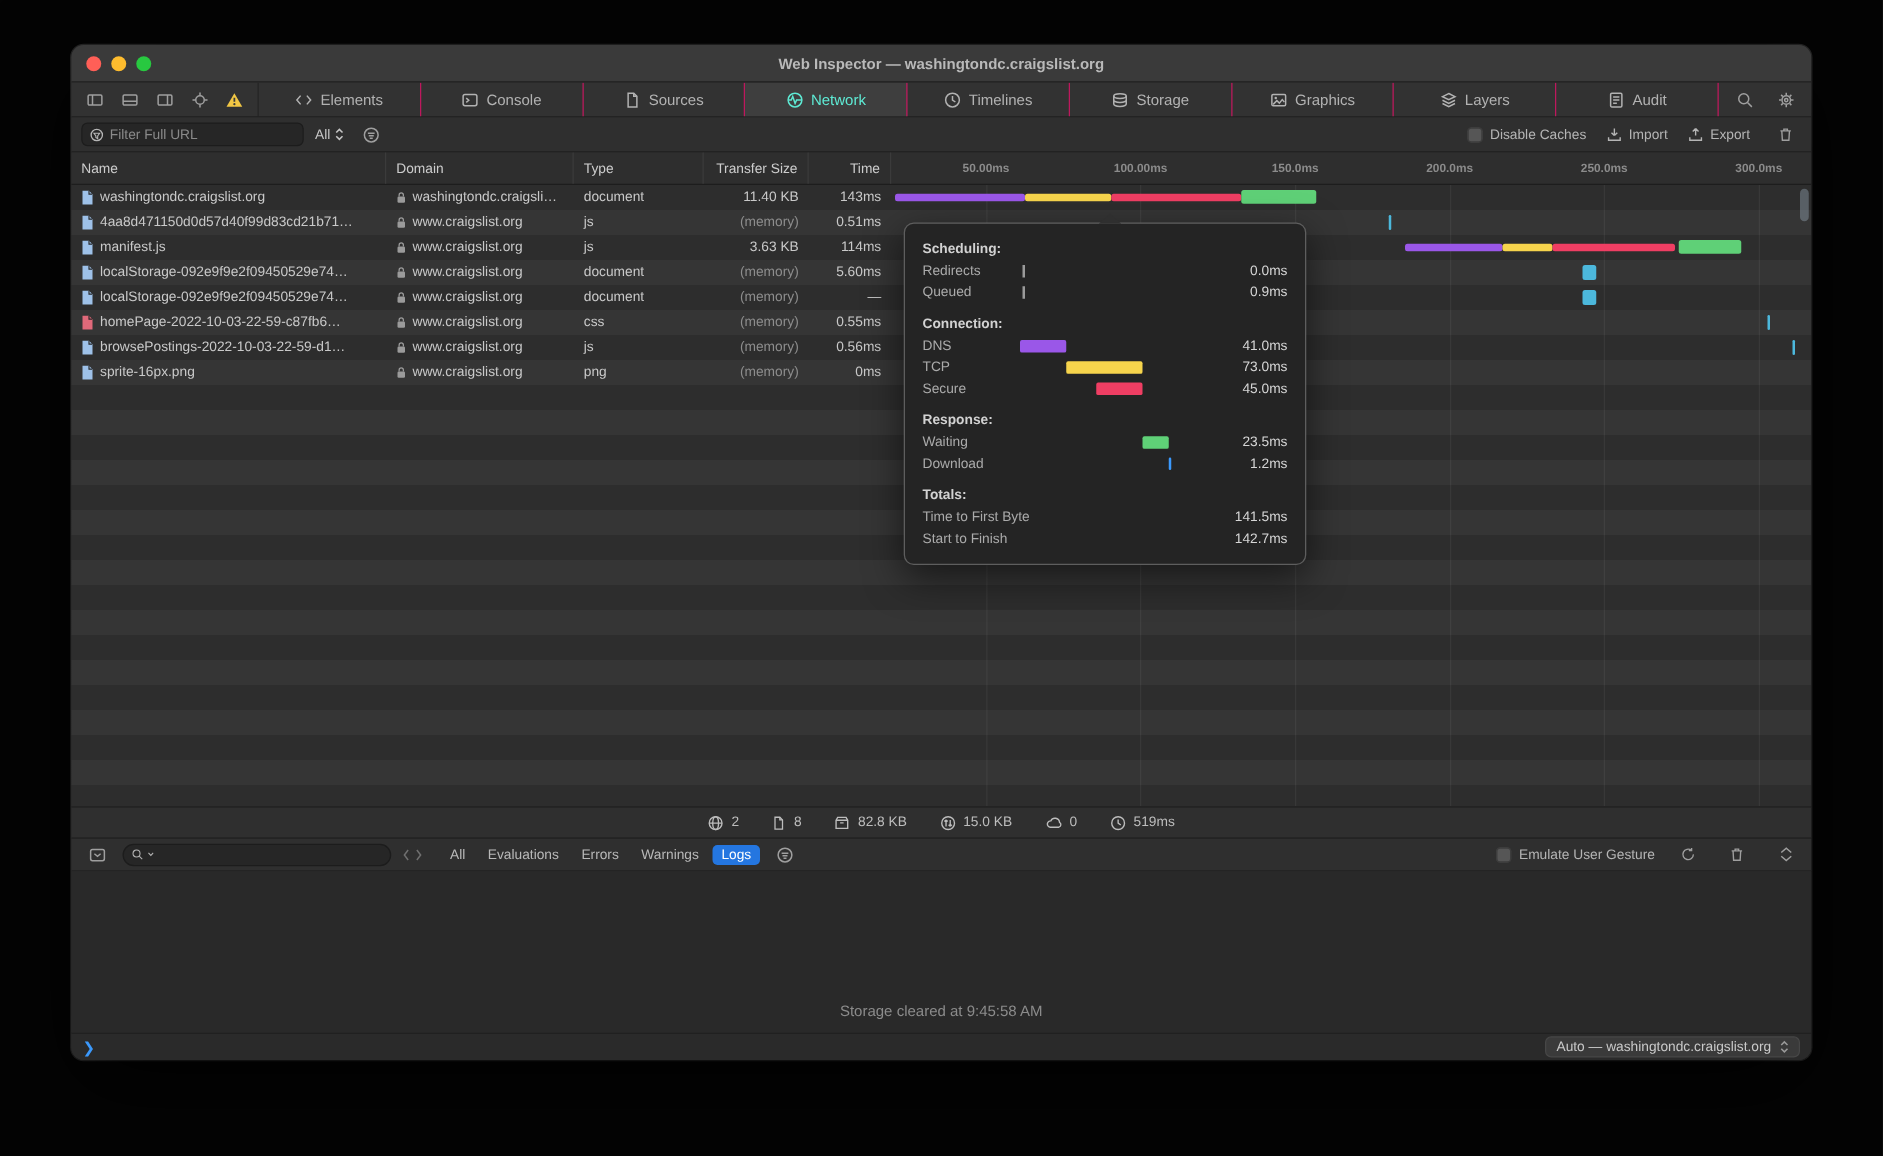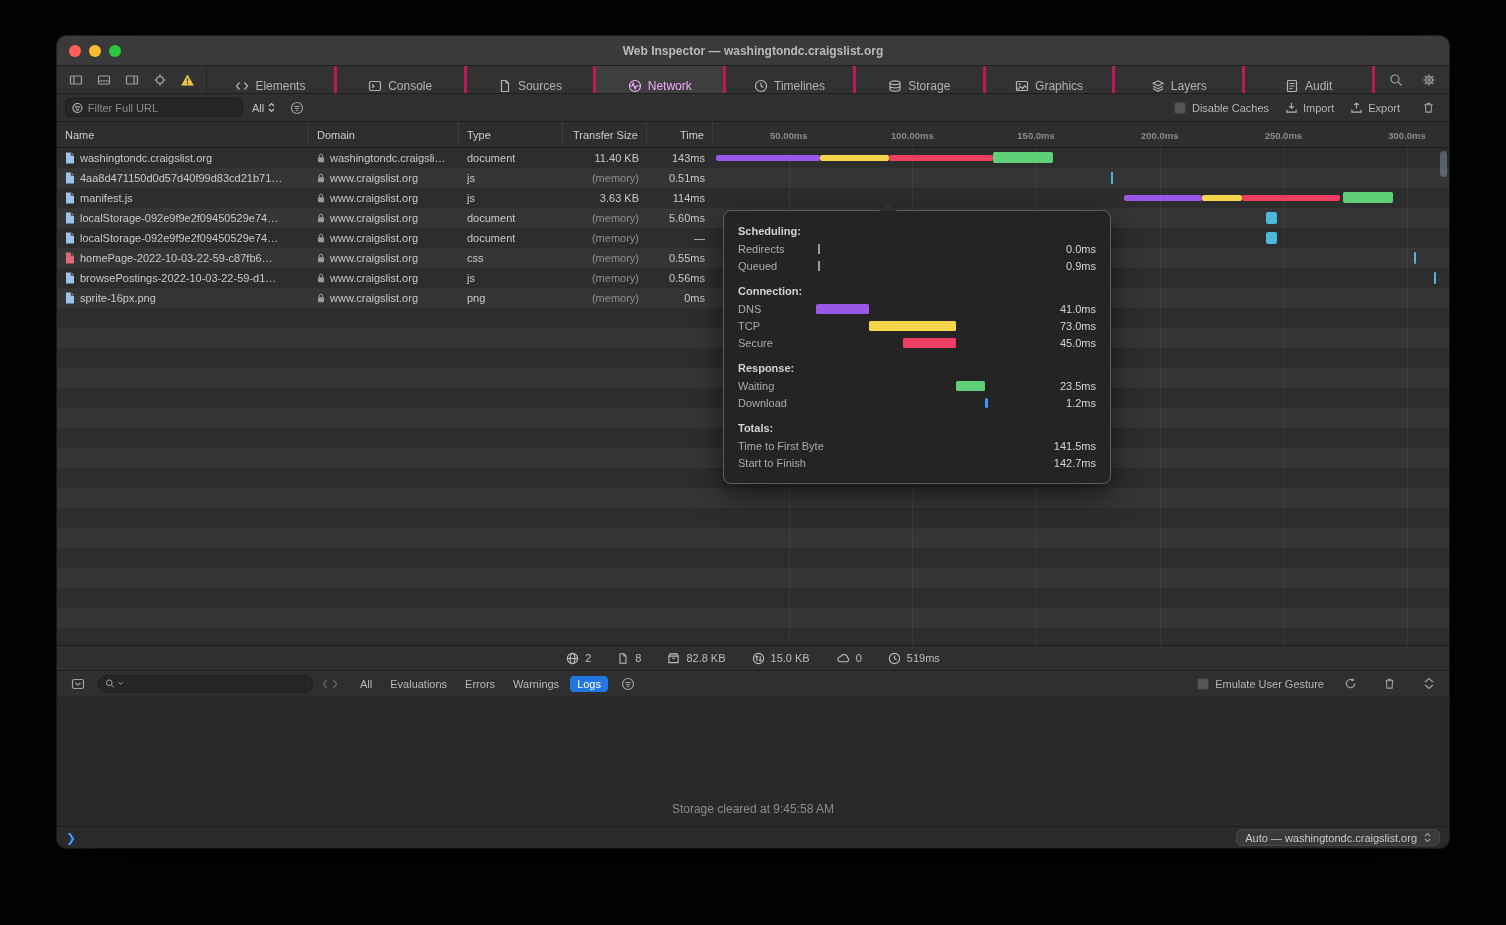--- a/index.html
+++ b/index.html
@@ -16,22 +16,22 @@
   .tl { width:12px; height:12px; border-radius:50%; display:block; }
   .tl.red { background:#ff5f57; } .tl.yellow { background:#febc2e; } .tl.green { background:#28c840; }
   .title { font-size:12px; font-weight:700; color:#b9b9b9; }
 
   
   .tabbar { height:28px; background:#323232; border-bottom:1px solid #1f1f1f; display:flex; align-items:stretch; flex:none; }
   .tb-left { display:flex; align-items:center; padding:0 6px; gap:3px; }
   .tb-icon { width:25px; height:20px; display:flex; align-items:center; justify-content:center; color:#9f9f9f; border-radius:4px; }
   .tb-icon svg { display:block; }
   .tabs { flex:1; display:flex; border-left:1px solid #242424; }
-  .tab { flex:1; display:flex; align-items:flex-end; justify-content:center; gap:6px; font-size:12px; color:#b2b2b2; border-right:3px solid #be185d; cursor:default; }
-  .tab.active { background:#3e3e3e; color:#f0abfc; }
+  .tab { flex:1; display:flex; align-items:center; justify-content:center; gap:6px; font-size:12px; color:#b2b2b2; border-right:1px solid #be185d; cursor:default; }
+  .tab.active { background:#3e3e3e; color:#5eead4; }
   .tb-right { display:flex; align-items:center; padding:0 8px; gap:8px; }
 
   
   .net-toolbar { height:28px; background:#2f2f2f; border-bottom:1px solid #1f1f1f; display:flex; align-items:center;
                  padding:0 8px; gap:9px; font-size:11px; color:#b5b5b5; flex:none; }
   .filter-field { display:flex; align-items:center; gap:5px; background:#262626; border:1px solid #1c1c1c; border-radius:5px; height:19px; width:178px; padding:0 6px; }
   .filter-field input { background:transparent; border:none; outline:none; color:#ddd; font-size:11px; width:100%; font-family:inherit; }
   input::placeholder { color:#8a8a8a; }
   .type-filter { display:flex; align-items:center; gap:4px; color:#c5c5c5; }
   .right-group { margin-left:auto; display:flex; align-items:center; gap:16px; }
@@ -57,23 +57,23 @@
   .trow .c.r { justify-content:flex-end; }
   .trow .memory { color:#8d8d8d; }
   .trow .c.wf { position:relative; padding:0; overflow:visible; }
   .wf-bar { position:absolute; top:7px; height:6px; border-radius:2px; }
   .wf-response { position:absolute; top:4px; height:11px; border-radius:2px; }
   .wf-tick { position:absolute; top:4px; width:2px; height:12px; border-radius:1px; }
   .wf-block { position:absolute; top:4px; width:11px; height:12px; border-radius:2px; }
   .vscroll { position:absolute; right:2px; top:3px; width:7px; height:26px; border-radius:4px; background:rgba(170,190,205,.35); }
 
   
-  .popover { position:absolute; left:666px; top:30px; width:388px; background:rgba(36,36,36,.98);
+  .popover { position:absolute; left:666px; top:30px; width:322px; background:rgba(36,36,36,.98);
              border:1px solid #5e5e5e; border-radius:8px; box-shadow:0 10px 30px rgba(0,0,0,.55);
-             padding:12px 14px 12px 14px; z-index:6; font-size:11px;margin-top:32px; }
+             padding:12px 14px 12px 14px; z-index:6; font-size:11px; }
   .popover .arrow { position:absolute; top:-8px; left:155px; width:0; height:0;
                     border-left:9px solid transparent; border-right:9px solid transparent; border-bottom:8px solid #2f2f2f; }
   .tt-section { margin-bottom:9px; }
   .tt-section:last-child { margin-bottom:0; }
   .tt-title { color:#d2d2d2; font-weight:700; height:17px; line-height:17px; }
   .tt-row { display:flex; align-items:center; height:17px; }
   .tt-label { flex:0 0 70px; color:#ababab; white-space:nowrap; }
   .tt-mid { flex:1; position:relative; height:10px; margin:0 8px; min-width:0; }
   .tt-bar { position:absolute; top:0; height:10px; border-radius:1.5px; }
   .tt-tick { position:absolute; top:0; width:2px; height:10px; background:#9a9a9a; }

